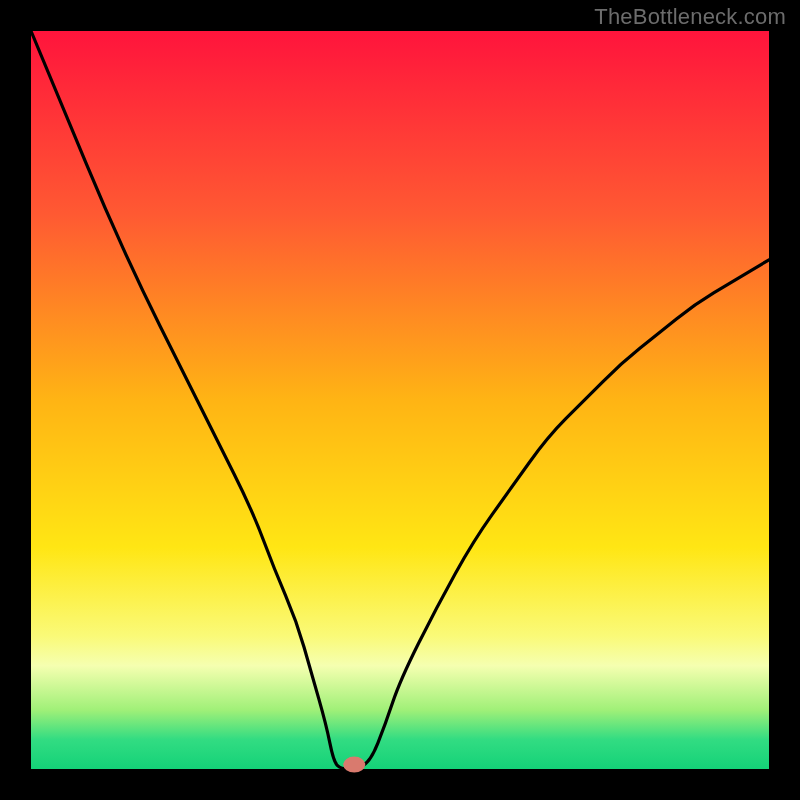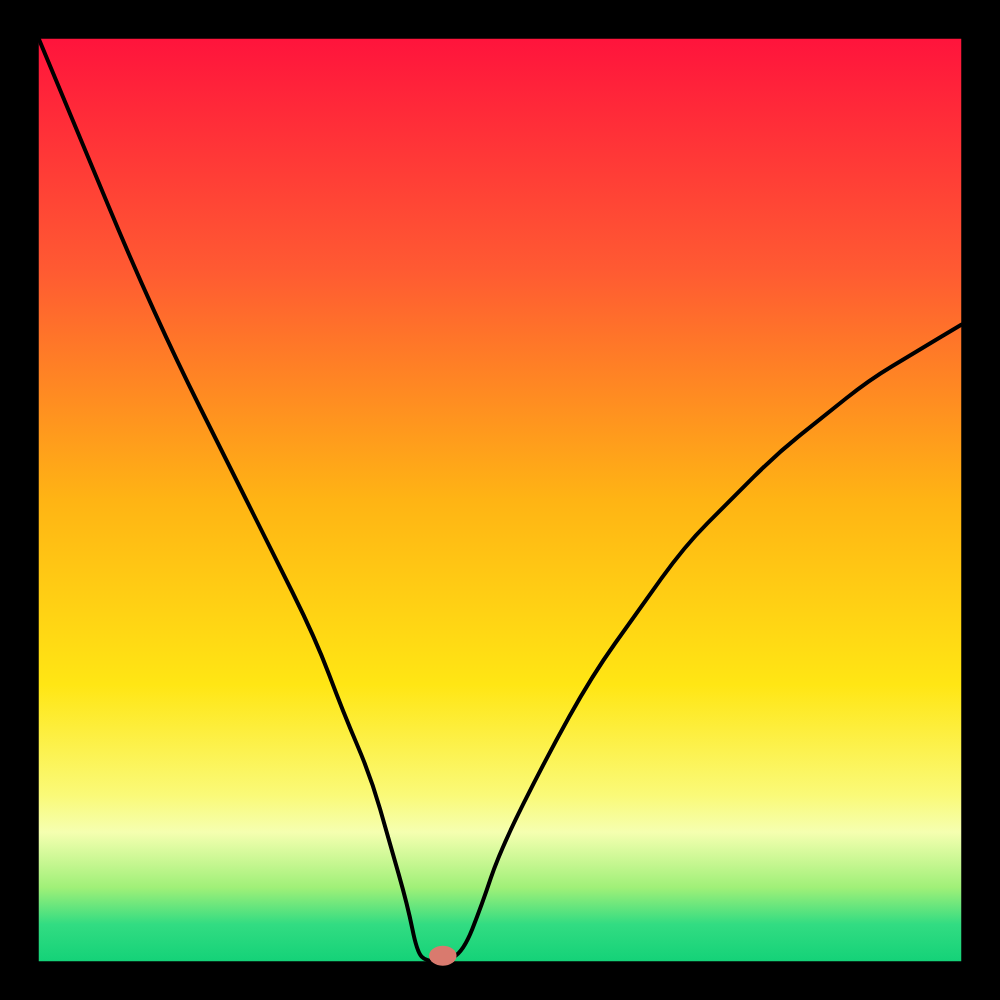--- a/index.html
+++ b/index.html
@@ -30,20 +30,21 @@
   svg {
     position: absolute;
     top: 0;
     left: 0;
   }
 </style>
 </head>
 <body>
 
 <div class="frame">
+  <div class="watermark">TheBottleneck.com</div>
   <svg id="chart-svg" width="800" height="800" viewBox="0 0 800 800">
     <defs>
       <linearGradient id="bg-grad" x1="0" y1="0" x2="0" y2="1">
           <stop offset="0%" stop-color="#ff143c"></stop>
           <stop offset="25%" stop-color="#ff5a32"></stop>
           <stop offset="50%" stop-color="#ffb414"></stop>
           <stop offset="70%" stop-color="#ffe614"></stop>
           <stop offset="82%" stop-color="#fafa78"></stop>
           <stop offset="86%" stop-color="#f5ffb0"></stop>
           <stop offset="92%" stop-color="#a0f078"></stop>

